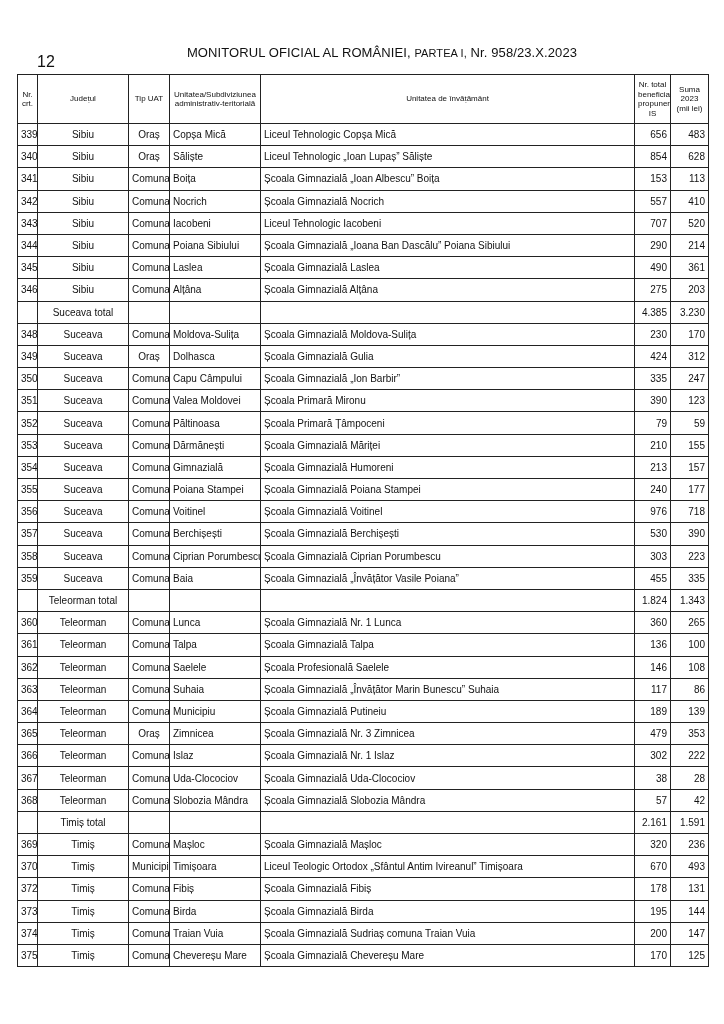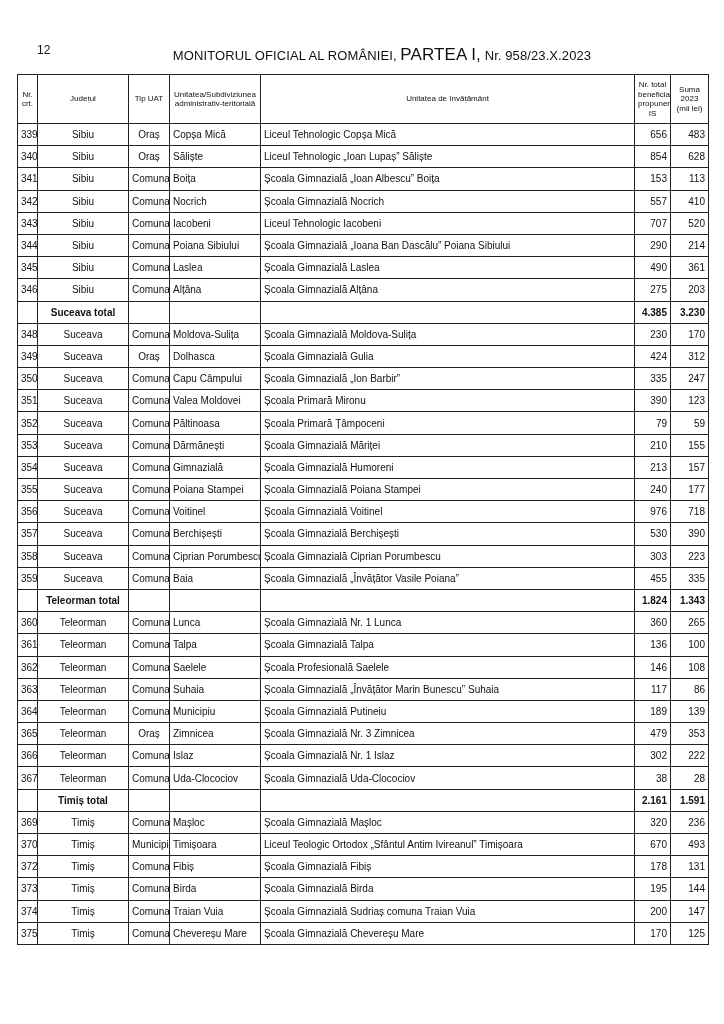--- a/index.html
+++ b/index.html
@@ -1,26 +1,26 @@
 <!DOCTYPE html>
 <html><head>
 <meta charset="utf-8">
 <style>
   html, body { margin:0; padding:0; background:#ffffff; }
   body { width:724px; height:1024px; position:relative; overflow:hidden; font-family:"Liberation Sans", sans-serif; color:#111; }
-  .page-num { position:absolute; left:37px; top:43px; font-size:12px; }
+  .page-num { position:absolute; left:37px; top:53px; font-size:16px; }
   .page-title { position:absolute; left:0; width:724px; top:45px; text-align:center; font-size:13px; letter-spacing:0.1px; padding-left:40px; box-sizing:border-box; }
-  .page-title .small { font-size:17px; }
+  .page-title .small { font-size:11px; }
   table { position:absolute; left:17px; top:74px; border-collapse:collapse; table-layout:fixed; width:691px; }
   td, th { border:1px solid #222; padding:0 3px; font-size:10px; height:21.2px; line-height:11px; white-space:nowrap; overflow:hidden; }
   th { font-weight:normal; font-size:8px; line-height:9.5px; height:48px; text-align:center; white-space:normal; }
   td.c { text-align:center; }
   td.r { text-align:right; }
   td.l { text-align:left; }
-  tr.total td { font-weight:bold; }
+  tr.total td { font-weight:normal; }
   table { border:1.5px solid #222; }
 </style>
 </head>
 <body>
 
 <div class="page-num">12</div>
 <div class="page-title">
   <span>MONITORUL OFICIAL AL ROMÂNIEI,</span>
   <span class="small">PARTEA I,</span>
   <span>Nr. 958/23.X.2023</span>
@@ -311,20 +311,29 @@
       </tr>
       <tr>
         <td class="l">367</td>
         <td class="c">Teleorman</td>
         <td class="c">Comuna</td>
         <td class="l">Uda-Clocociov</td>
         <td class="l">Școala Gimnazială Uda-Clocociov</td>
         <td class="r">38</td>
         <td class="r">28</td>
       </tr>
+      <tr>
+        <td class="l">368</td>
+        <td class="c">Teleorman</td>
+        <td class="c">Comuna</td>
+        <td class="l">Slobozia Mândra</td>
+        <td class="l">Școala Gimnazială Slobozia Mândra</td>
+        <td class="r">57</td>
+        <td class="r">42</td>
+      </tr>
       <tr class="total">
         <td class="l"></td>
         <td class="c">Timiș total</td>
         <td class="c"></td>
         <td class="l"></td>
         <td class="l"></td>
         <td class="r">2.161</td>
         <td class="r">1.591</td>
       </tr>
       <tr>

